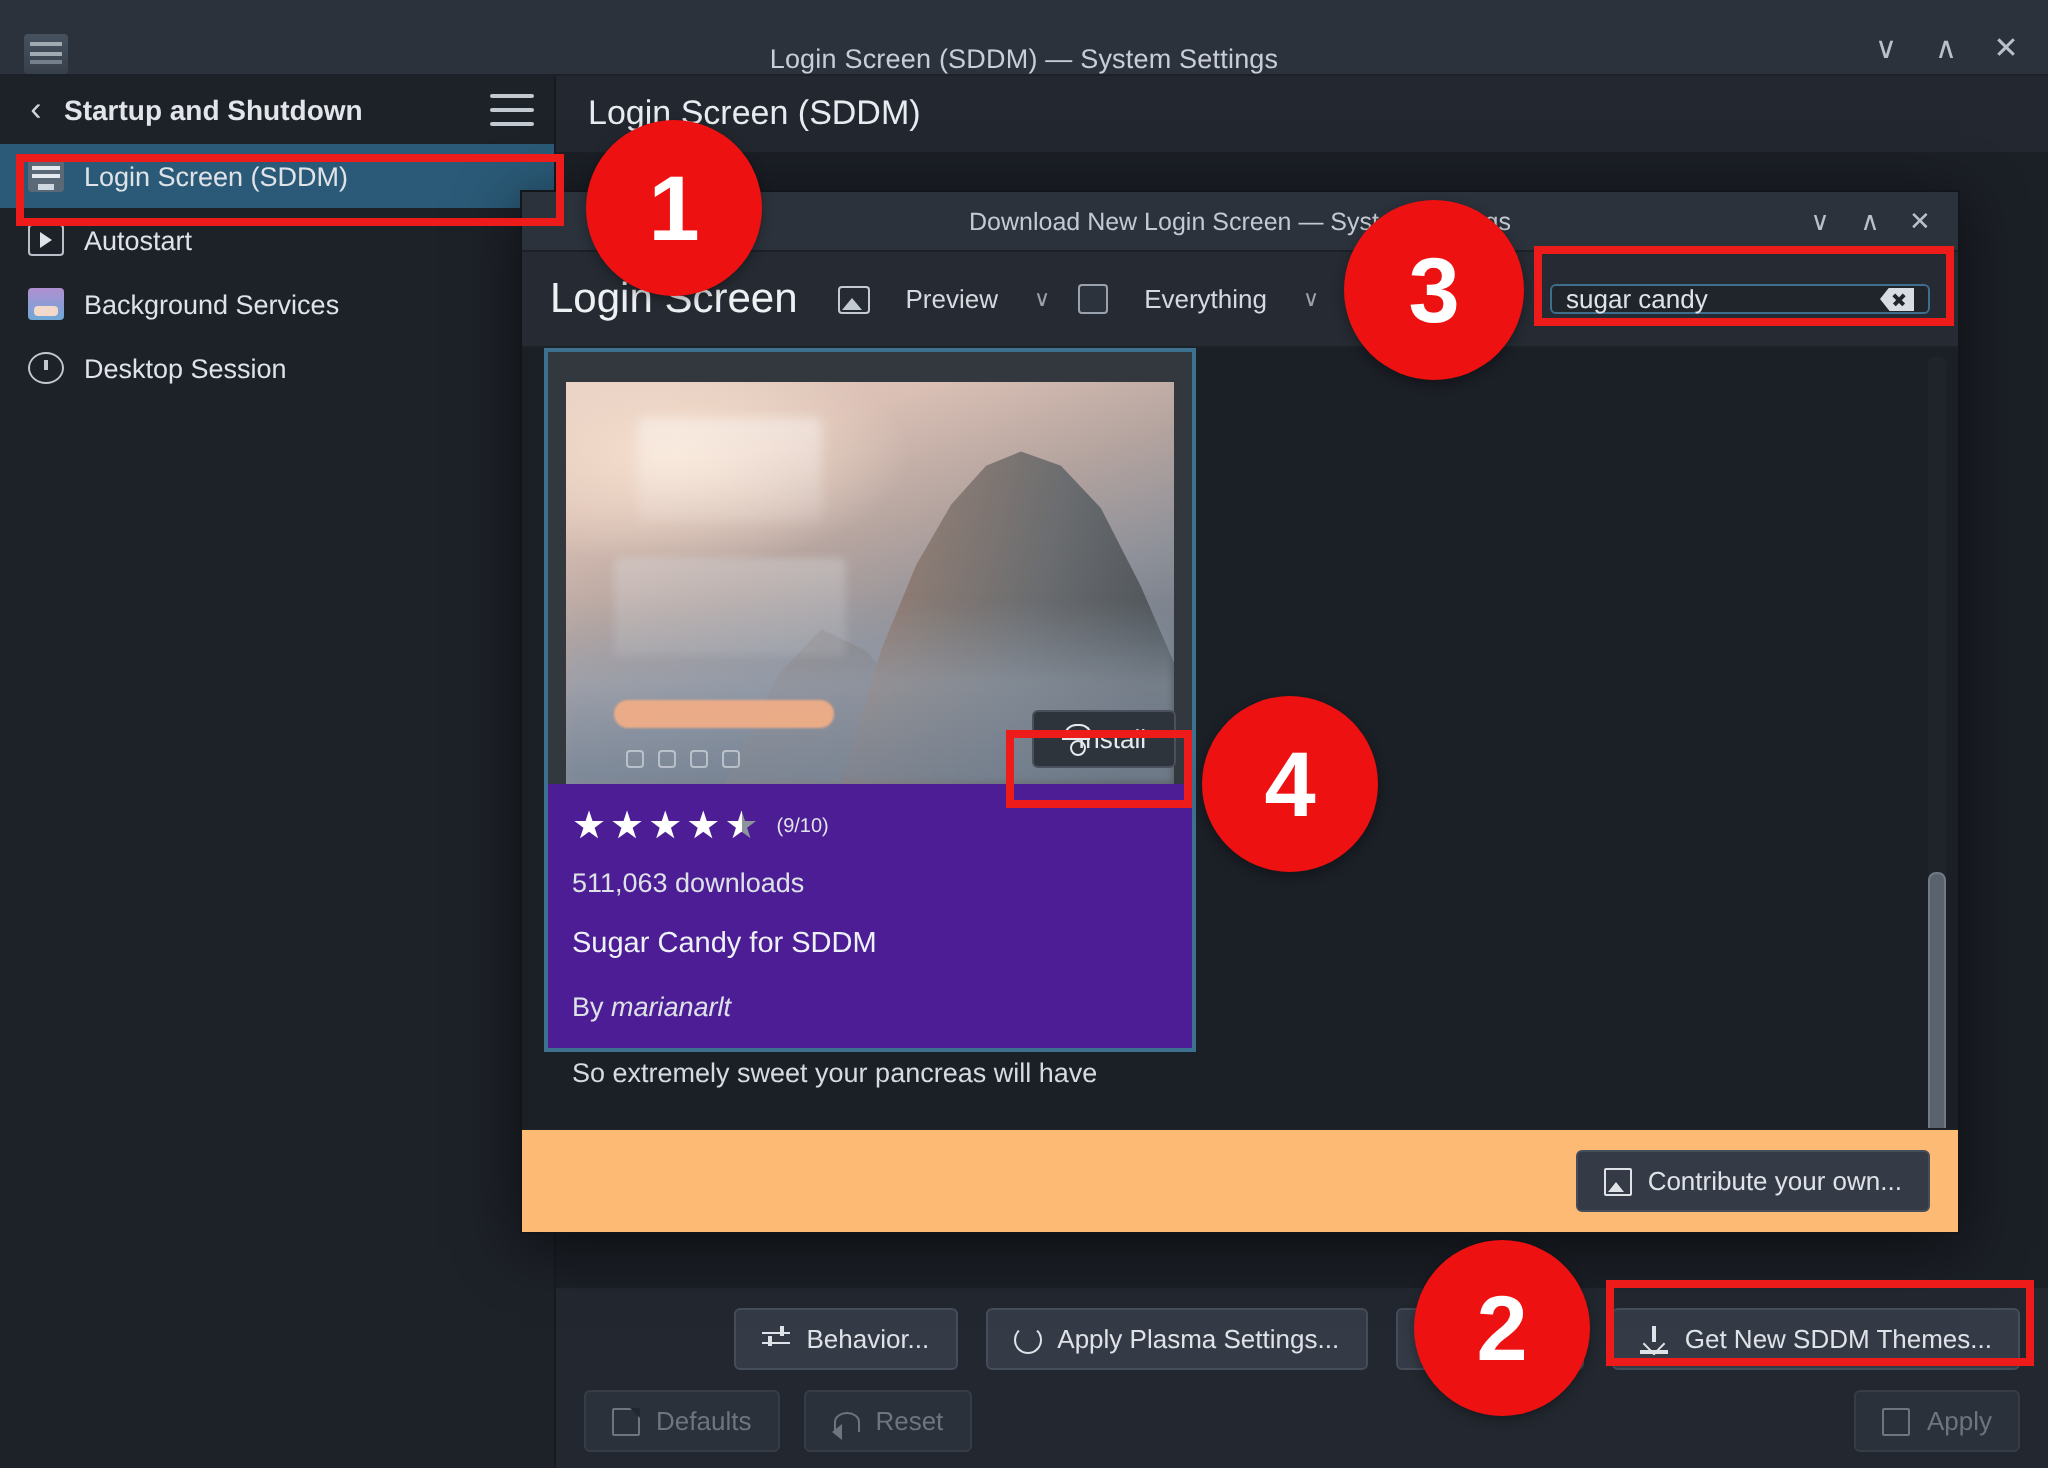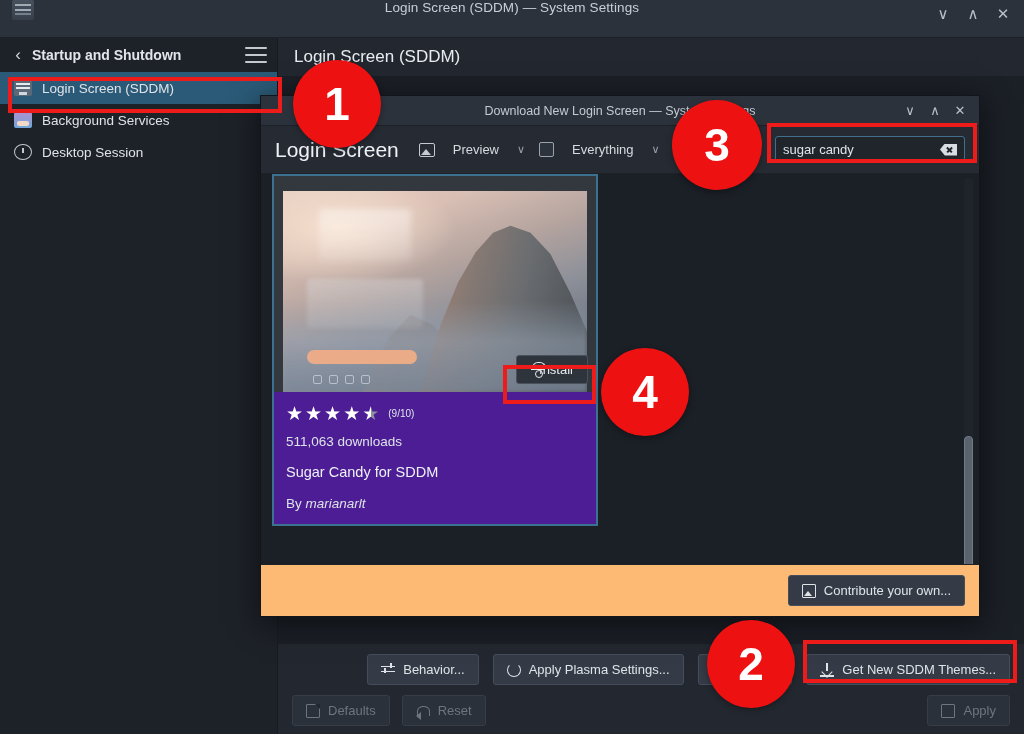--- a/index.html
+++ b/index.html
@@ -15,21 +15,21 @@
 
   
   #main-window{
     position:absolute; left:0; top:0; width:1024px; height:734px;
     background:#232830;
     display:flex; flex-direction:column;
   }
   #titlebar{
     height:38px; flex:0 0 38px;
     background:#2c323c;
-    display:flex; align-items:flex-start;
+    display:flex; align-items:flex-end;
     position:relative;
     border-bottom:1px solid #1c2027;
   }
   #titlebar .app-icon{
     width:22px;height:20px;margin-left:12px;
     background:linear-gradient(#4a5562,#39414d);
     border-radius:2px; position:relative; opacity:.9;
   }
   #titlebar .app-icon:before{
     content:""; position:absolute; left:3px; top:4px; width:16px;height:2px;
@@ -134,21 +134,21 @@
   .tool-ctl{ display:flex;align-items:center;gap:18px;color:#d5dae0;font-size:13px;}
   .chev{ color:#9aa2ac; font-size:11px; }
   .mini-img{
     width:16px;height:14px;border:1.4px solid #c3cad2;border-radius:2px;position:relative;
   }
   .mini-img:after{content:"";position:absolute;left:1.5px;bottom:1px;width:0;height:0;
      border-left:5px solid transparent;border-right:5px solid transparent;border-bottom:6px solid #c3cad2;}
   .cbox{ width:15px;height:15px;border:1.5px solid #9aa3ad;border-radius:2px;background:#2d333c;}
 
   #searchbox{
-    margin-left:auto; width:190px; height:27px; background:#20252c;
+    margin-left:auto; width:190px; height:15px; background:#20252c;
     border:1px solid #3f6f8c; border-radius:3px;
     display:flex;align-items:center;padding:0 7px;
   }
   #search-text{ font-size:13px;color:#dfe4ea; flex:1;}
   #clear-ico{
     width:17px;height:12px;background:#d7dde3;position:relative;
     clip-path:polygon(28% 0,100% 0,100% 100%,28% 100%,0 50%);
   }
   #clear-ico:before,#clear-ico:after{
     content:"";position:absolute;left:6px;top:5px;width:7px;height:1.6px;background:#20252c;
@@ -302,20 +302,24 @@
             <span></span>
             <span></span>
         </div>
       </div>
 
       <div class="side-item active">
         <span class="si-ico ico-sddm"></span>
         <span>Login Screen (SDDM)</span>
       </div>
       <div class="side-item">
+        <span class="si-ico ico-play"></span>
+        <span>Autostart</span>
+      </div>
+      <div class="side-item">
         <span class="si-ico ico-bg"></span>
         <span>Background Services</span>
       </div>
       <div class="side-item">
         <span class="si-ico ico-clock"></span>
         <span>Desktop Session</span>
       </div>
     </div>
 
     <div id="content">
@@ -436,20 +440,21 @@
           <span class="star">★</span>
           <span class="star half">★</span>
           <span class="rating-num">(9/10)</span>
         </div>
         <div class="dl-count">511,063 downloads</div>
         <div class="item-title">Sugar Candy for SDDM</div>
         <div class="item-author">
           <span>By</span>
           <i>marianarlt</i>
         </div>
+        <div class="item-desc">So extremely sweet your pancreas will have</div>
       </div>
     </div>
 
     <div id="dlg-scrollbar">
       <div id="dlg-thumb"></div>
     </div>
   </div>
 
   <div id="dlg-footer">
     <div class="kbtn">

